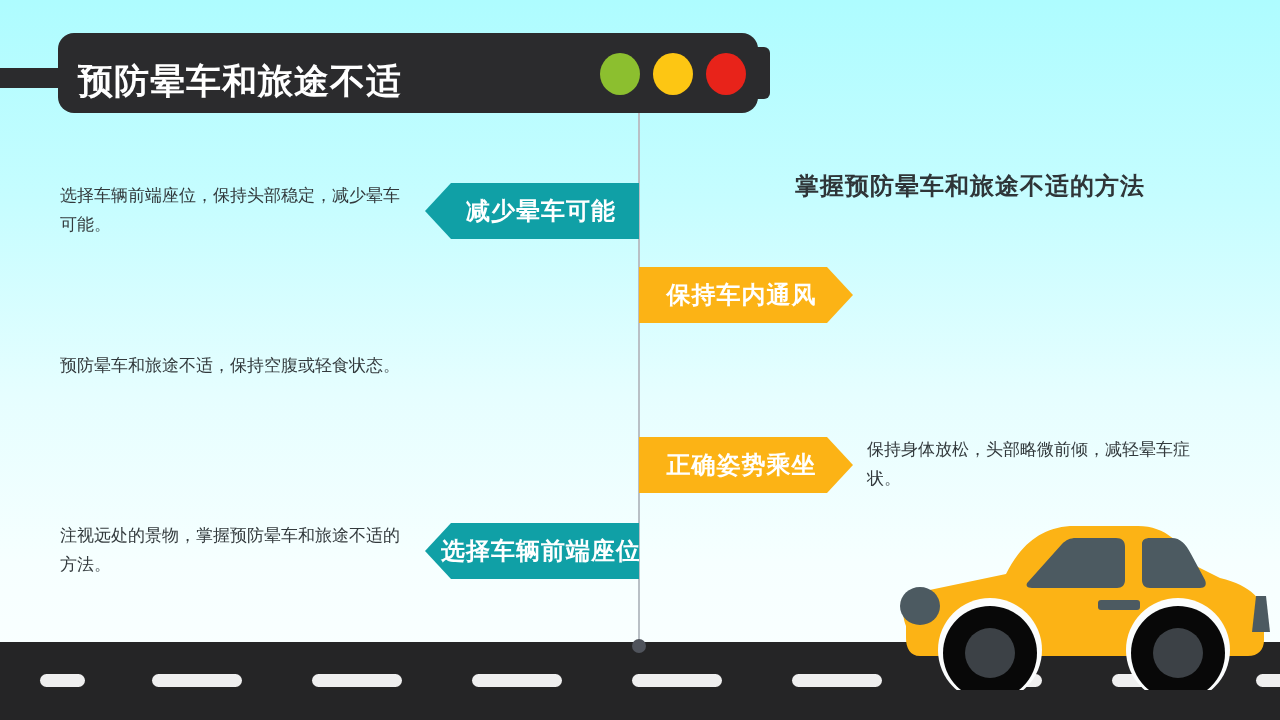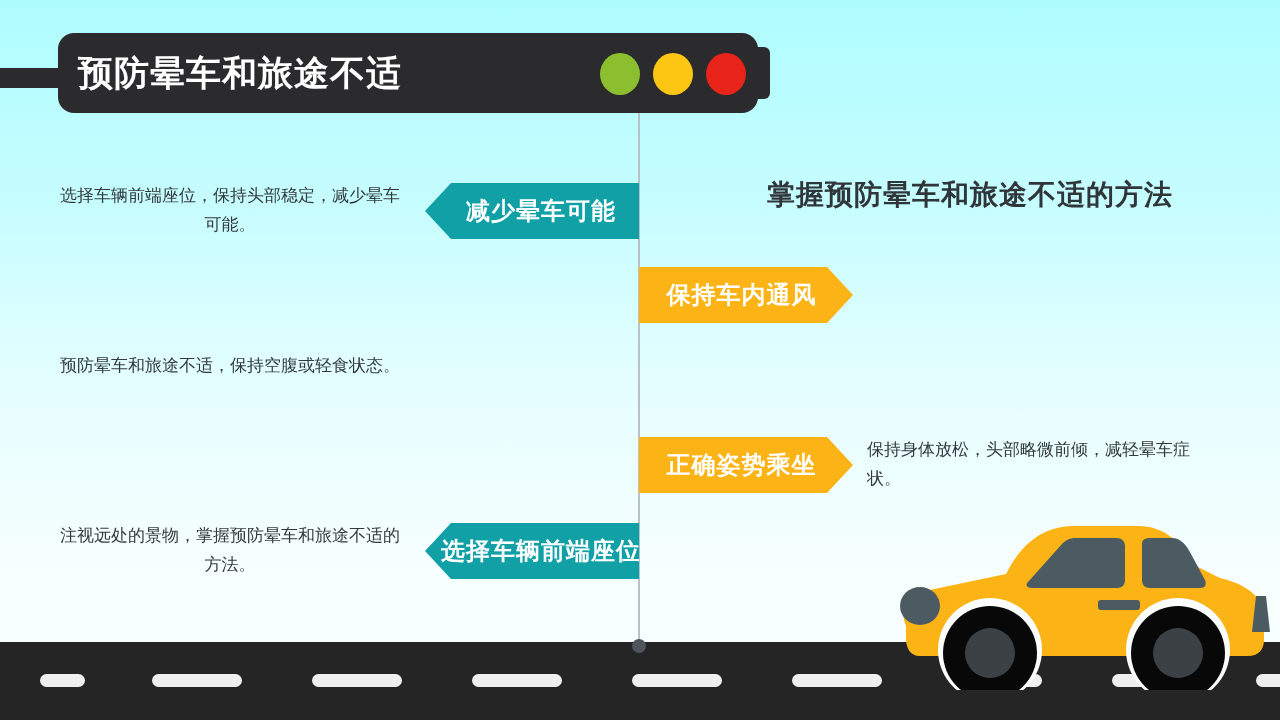--- a/index.html
+++ b/index.html
@@ -79,21 +79,21 @@
     left: 752px;
     top: 47px;
     width: 18px;
     height: 52px;
     background: #2b2b2d;
     border-radius: 0 6px 6px 0;
   }
   .tl-title {
     position: absolute;
     left: 78px;
-    top: 48px;
+    top: 56px;
     width: 500px;
     height: 50px;
     line-height: 50px;
     color: #ffffff;
     font-size: 35px;
     font-weight: bold;
     letter-spacing: 1px;
     white-space: nowrap;
   }
   .tl-lights {
@@ -108,24 +108,24 @@
     top: 0;
     width: 40px;
     height: 42px;
     border-radius: 50%;
   }
 
   
   .headline {
     position: absolute;
     left: 700px;
-    top: 176px;
+    top: 170px;
     width: 540px;
     text-align: center;
-    font-size: 28px;
+    font-size: 24px;
     font-weight: bold;
     color: #2f3538;
     letter-spacing: 1px;
     white-space: nowrap;
   }
 
   
   .row {
     position: absolute;
     height: 56px;
@@ -165,21 +165,21 @@
   }
 
   .desc {
     position: absolute;
     top: -2px;
     width: 340px;
     font-size: 17px;
     line-height: 29px;
     color: #333a3d;
   }
-  .row.left .desc  { left: 0;   text-align: center; }
+  .row.left .desc  { left: 0;   text-align: left; }
   .row.right .desc { left: 228px; text-align: left; }
 
   
   .car { position: absolute; left: 880px; top: 500px; width: 400px; height: 190px; }
 </style>
 </head>
 <body>
 
 <div id="slide">
 

